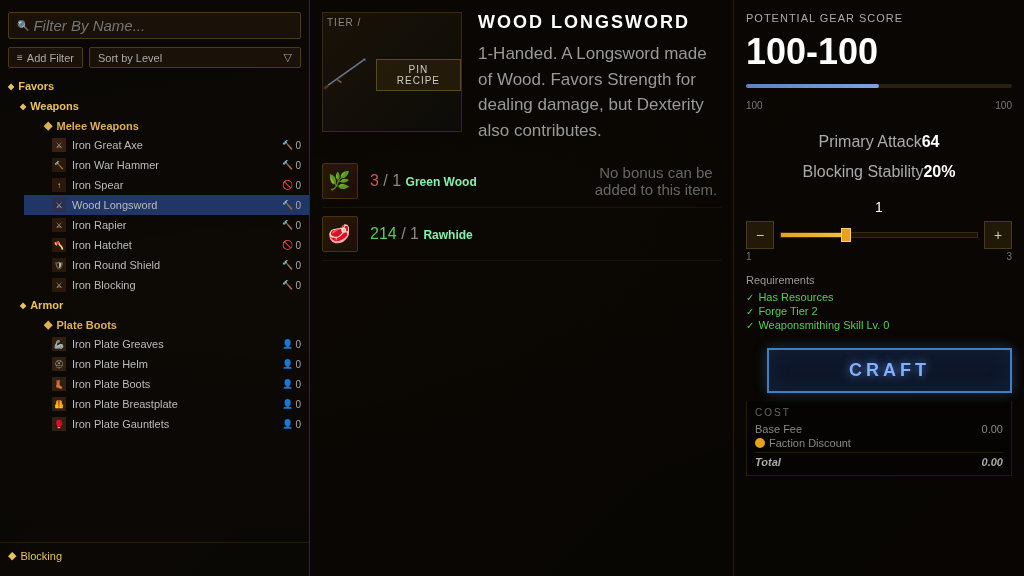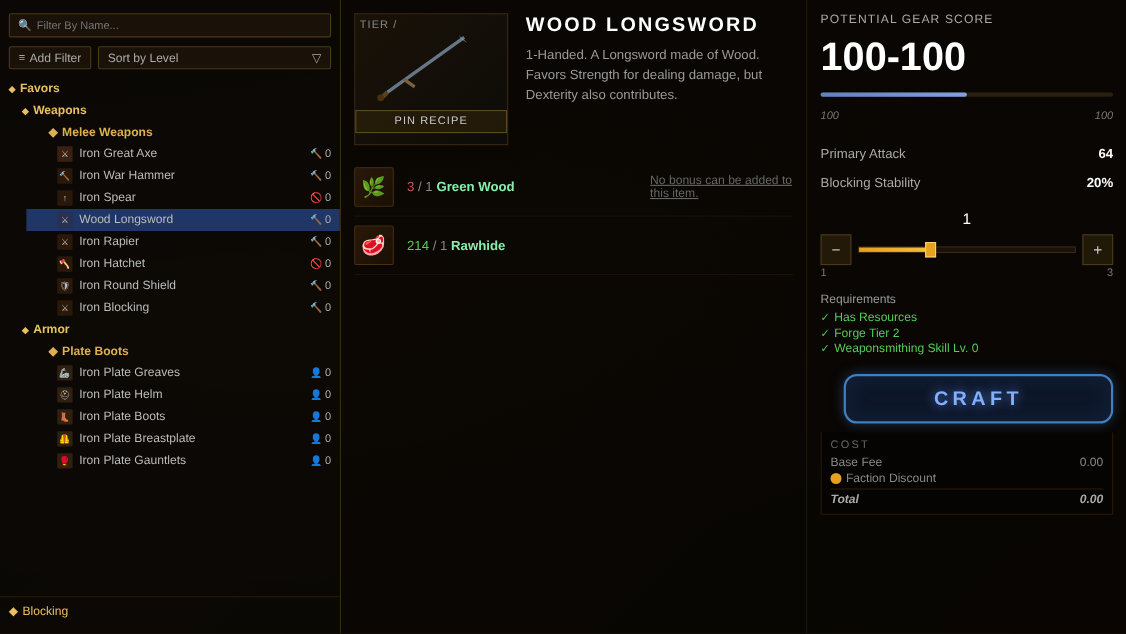--- a/index.html
+++ b/index.html
@@ -48,22 +48,23 @@
       background: rgba(30,20,10,0.8);
       border: 1px solid #4a3a1a;
       border-radius: 2px;
       padding: 4px 8px;
     }
     .search-bar input {
       background: transparent;
       border: none;
       outline: none;
       color: #888;
-      font-size: 10px;
+      font-size: 15px;
       width: 100%;
+      font-style: italic;
     }
     .search-icon-svg { color: #666; font-size: 10px; margin-right: 4px; }
 
     .filter-row {
       display: flex;
       gap: 6px;
       margin: 4px 8px 8px;
     }
 
     .filter-btn {
@@ -192,21 +193,21 @@
       margin-bottom: 12px;
     }
 
     .recipe-image-container {
       width: 140px;
       min-width: 140px;
       height: 120px;
       background: linear-gradient(135deg, #1a1208 0%, #0d0c08 100%);
       border: 1px solid #3a2810;
       display: flex;
-      flex-direction: column;
+      flex-direction: row;
       align-items: center;
       justify-content: center;
       position: relative;
     }
 
     .tier-label {
       position: absolute;
       top: 4px;
       left: 4px;
       font-size: 10px;
@@ -239,21 +240,21 @@
     .recipe-title {
       font-size: 18px;
       font-weight: bold;
       color: #fff;
       letter-spacing: 2px;
       margin-bottom: 8px;
       text-transform: uppercase;
     }
 
     .recipe-desc {
-      font-size: 12px;
+      font-size: 17px;
       color: #999;
       line-height: 1.5;
     }
 
     .ingredients-section {
       flex: 1;
       display: flex;
       flex-direction: column;
     }
 
@@ -271,31 +272,30 @@
       background: linear-gradient(135deg, #2a1808 0%, #1a1005 100%);
       border: 1px solid #4a3010;
       border-radius: 2px;
       display: flex;
       align-items: center;
       justify-content: center;
       font-size: 18px;
     }
 
     .ingredient-info { flex: 1; }
-    .ingredient-qty { font-size: 12px; color: #ccc; }
+    .ingredient-qty { font-size: 16px; color: #ccc; }
     .ingredient-name { font-size: 12px; color: #86efac; font-weight: bold; }
 
     .no-bonus-text {
-      font-size: 11px;
+      font-size: 15px;
       color: #666;
-      text-align: left;
+      text-align: center;
       align-self: center;
       margin-left: auto;
       max-width: 130px;
-      text-decoration: underline;
     }
 
     
     .right-panel {
       width: 290px;
       min-width: 290px;
       background: rgba(8,6,3,0.9);
       display: flex;
       flex-direction: column;
       padding: 12px;
@@ -331,27 +331,26 @@
       border-radius: 2px;
       width: 50%;
     }
 
     .gear-score-range {
       display: flex;
       justify-content: space-between;
       font-size: 10px;
       color: #777;
       margin-bottom: 12px;
-      font-style: italic;
     }
 
     .stat-row {
       display: flex;
-      justify-content: space-between;
-      font-size: 12px;
+      justify-content: center;
+      font-size: 16px;
       padding: 2px 0;
       color: #ccc;
     }
     .stat-row .stat-name { color: #aaa; }
     .stat-row .stat-val { color: #fff; font-weight: bold; }
 
     .quantity-section {
       margin-top: 8px;
     }
 
@@ -424,21 +423,21 @@
       font-size: 11px;
       color: #5c5;
       padding: 1px 0;
     }
     .req-item .check { color: #5c5; font-size: 10px; }
 
     .craft-btn {
       margin-top: 8px;
       background: rgba(20,40,80,0.5);
       border: 2px solid #4080c0;
-      border-radius: 12px;
+      border-radius: 0;
       padding: 10px;
       text-align: center;
       cursor: pointer;
       position: relative;
       box-shadow: 0 0 12px rgba(60,120,200,0.4), inset 0 0 20px rgba(60,120,200,0.1);
       margin-left: 21px;
     }
 
     .craft-btn-text {
       font-size: 18px;

